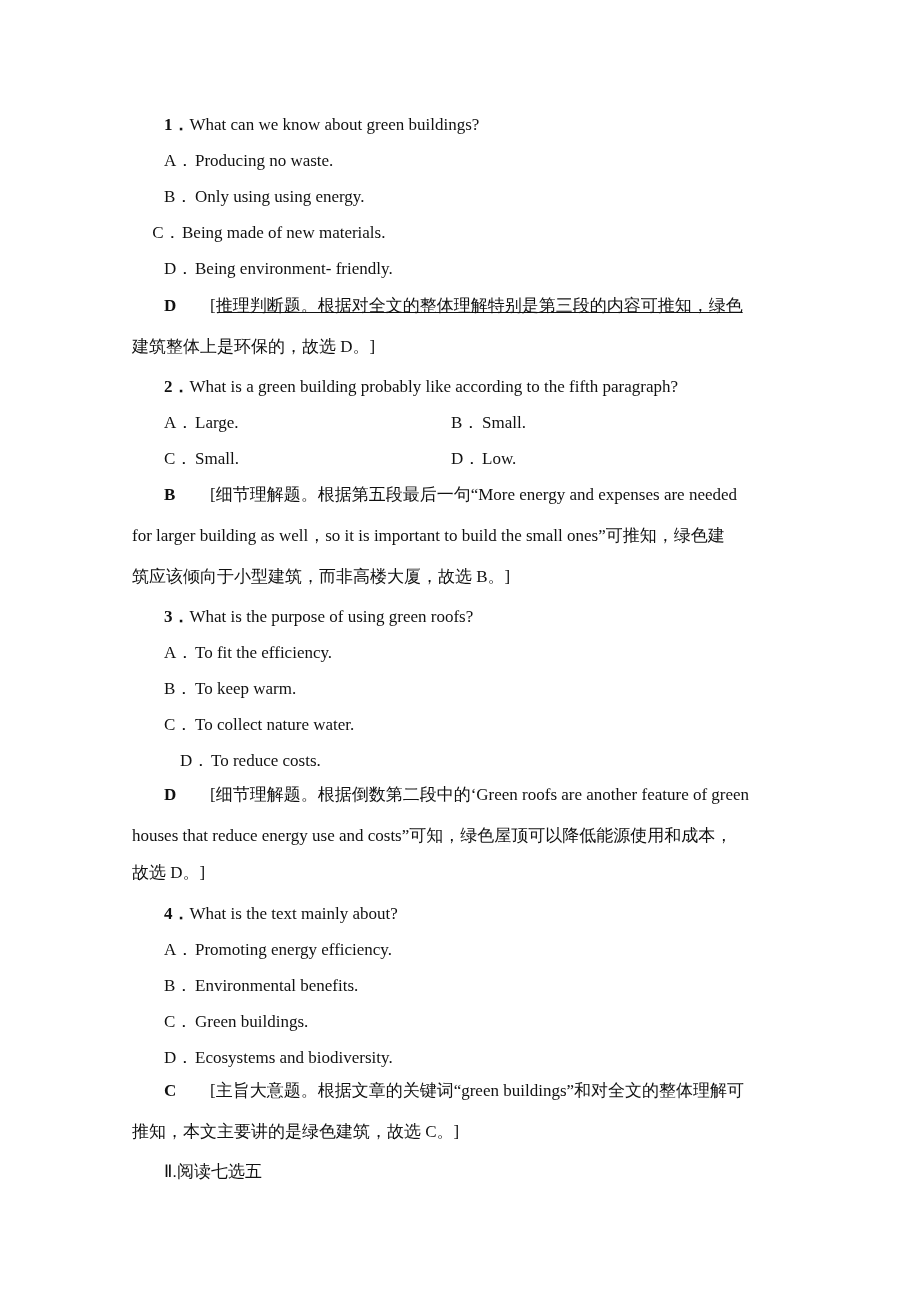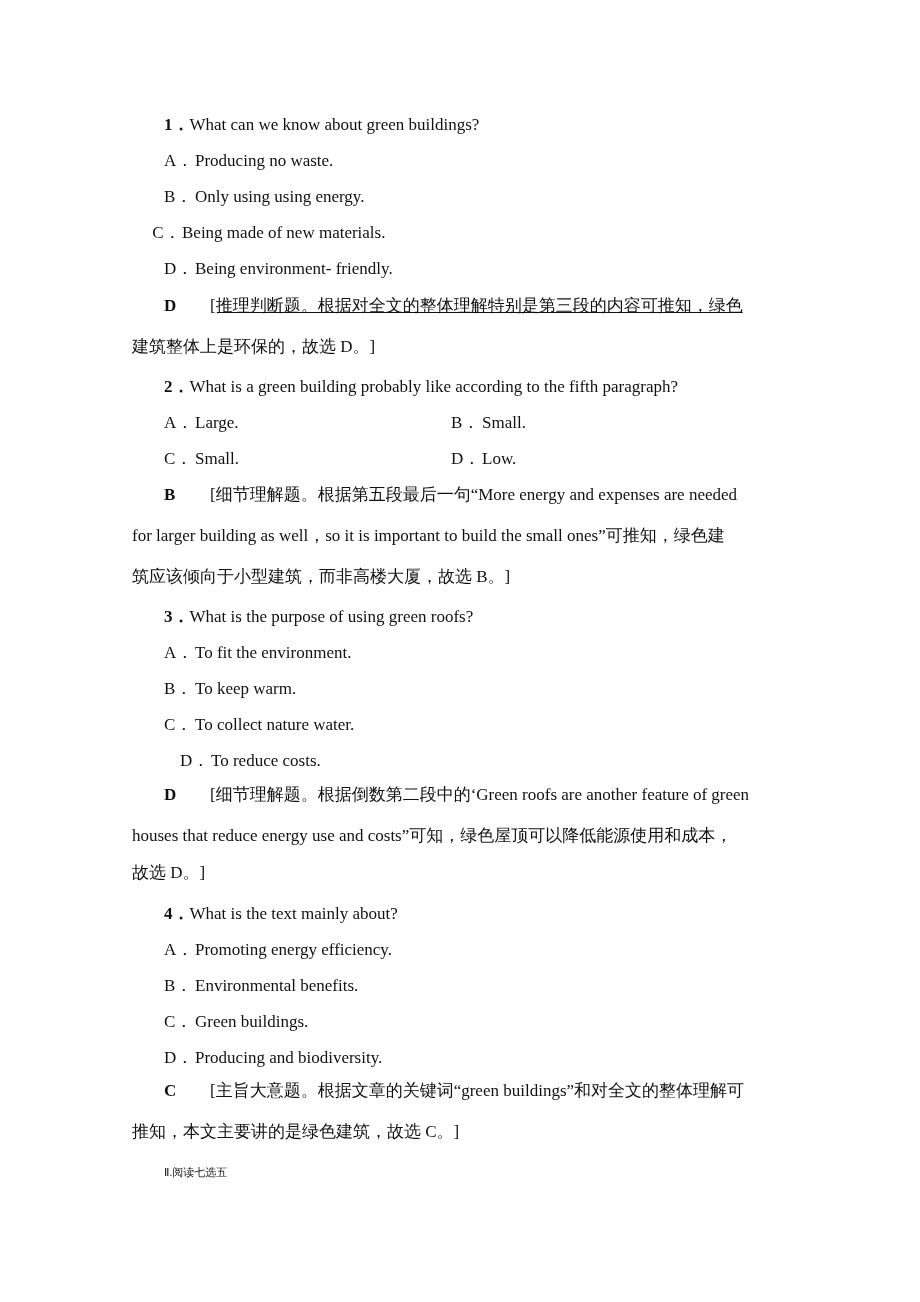--- a/index.html
+++ b/index.html
@@ -11,21 +11,21 @@
     }
     .line {
       position: absolute;
       white-space: nowrap;
       line-height: 22px;
       height: 22px;
     }
     .num { font-weight: bold; }
     .ans-letter { font-weight: bold; display: inline-block; width: 46px; }
     .opt-letter { display: inline-block; width: 31px; }
-    .section-heading { font-family: Liberation Serif, serif; font-size: 11px; }
+    .section-heading { font-family: Liberation Sans, sans-serif; font-size: 17px; }
   </style>
 </head>
 <body>
 
 <div class="line" style="left:164px; top:114px;">
   <span class="num">1．</span><span>What can we know about green buildings?</span>
 </div>
 <div class="line" style="left:164px; top:150px;">
   <span class="opt-letter">A．</span><span>Producing no waste.</span>
 </div>
@@ -61,21 +61,21 @@
 <div class="line" style="left:164px; top:484px;">
   <span class="ans-letter">B</span><span>[细节理解题。根据第五段最后一句“More energy and expenses are needed</span>
 </div>
 <div class="line" style="left:132px; top:525px;">for larger building as well，so it is important to build the small ones”可推知，绿色建</div>
 <div class="line" style="left:132px; top:566px;">筑应该倾向于小型建筑，而非高楼大厦，故选 B。]</div>
 
 <div class="line" style="left:164px; top:606px;">
   <span class="num">3．</span><span>What is the purpose of using green roofs?</span>
 </div>
 <div class="line" style="left:164px; top:642px;">
-  <span class="opt-letter">A．</span><span>To fit the environment.</span>
+  <span class="opt-letter">A．</span><span>To fit the efficiency.</span>
 </div>
 <div class="line" style="left:164px; top:678px;">
   <span class="opt-letter">B．</span><span>To keep warm.</span>
 </div>
 <div class="line" style="left:164px; top:714px;">
   <span class="opt-letter">C．</span><span>To collect nature water.</span>
 </div>
 <div class="line" style="left:180px; top:750px;">
   <span class="opt-letter">D．</span><span>To reduce costs.</span>
 </div>
@@ -91,20 +91,20 @@
 <div class="line" style="left:164px; top:939px;">
   <span class="opt-letter">A．</span><span>Promoting energy efficiency.</span>
 </div>
 <div class="line" style="left:164px; top:975px;">
   <span class="opt-letter">B．</span><span>Environmental benefits.</span>
 </div>
 <div class="line" style="left:164px; top:1011px;">
   <span class="opt-letter">C．</span><span>Green buildings.</span>
 </div>
 <div class="line" style="left:164px; top:1047px;">
-  <span class="opt-letter">D．</span><span>Producing and biodiversity.</span>
+  <span class="opt-letter">D．</span><span>Ecosystems and biodiversity.</span>
 </div>
 <div class="line" style="left:164px; top:1080px;">
   <span class="ans-letter">C</span><span>[主旨大意题。根据文章的关键词“green buildings”和对全文的整体理解可</span>
 </div>
 <div class="line" style="left:132px; top:1121px;">推知，本文主要讲的是绿色建筑，故选 C。]</div>
 
 <div class="line section-heading" style="left:164px; top:1161px;">Ⅱ.阅读七选五</div>
 
 </body></html>

